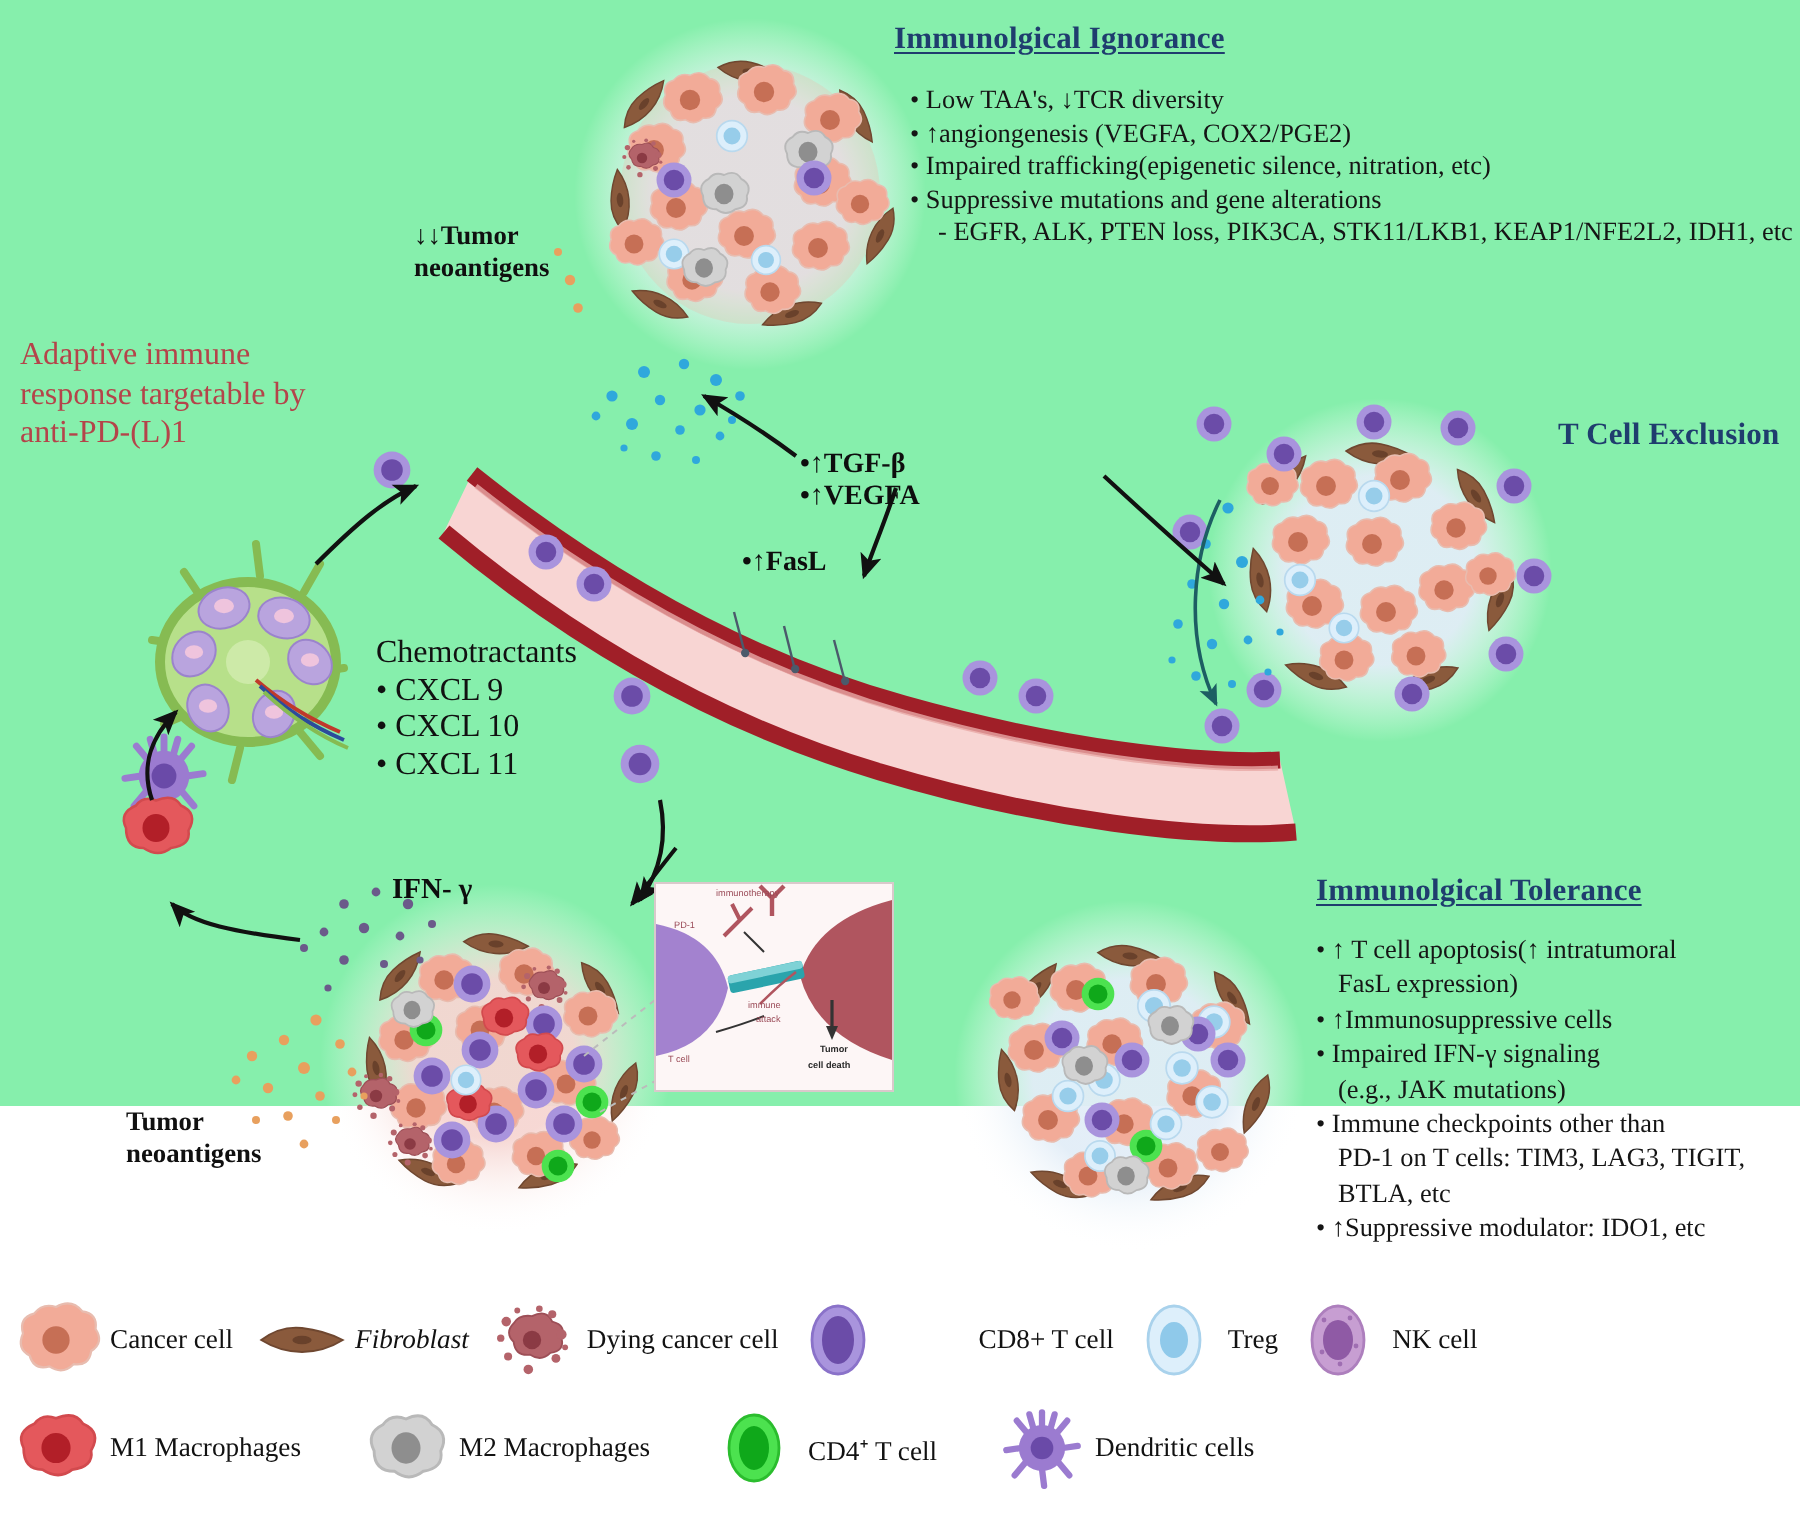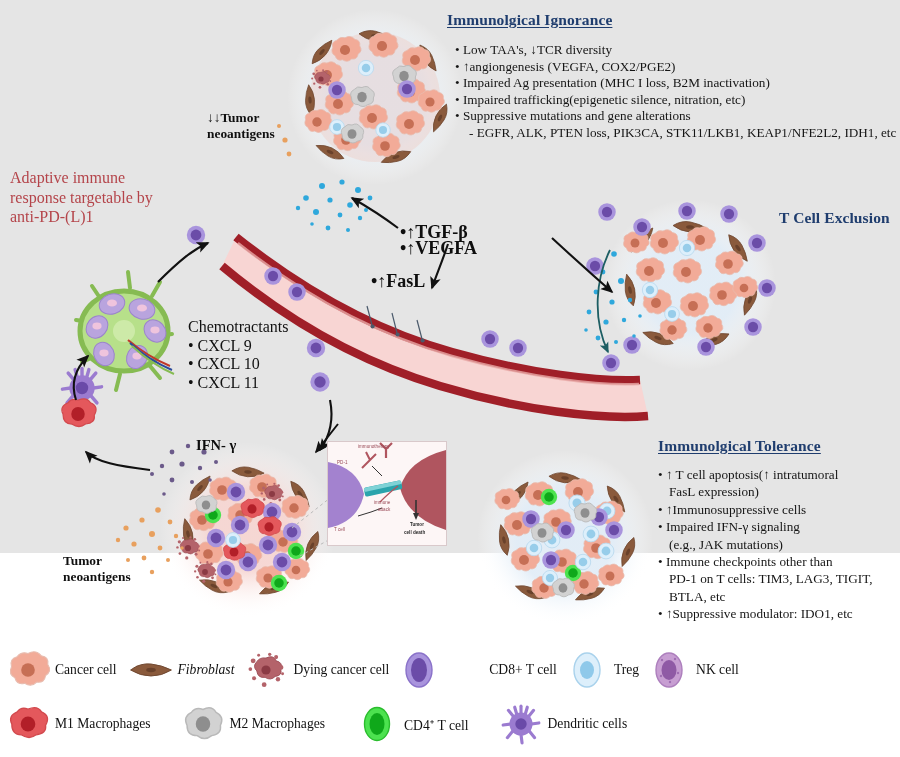--- a/index.html
+++ b/index.html
@@ -1,19 +1,19 @@
 <!DOCTYPE html>
 <html><head>
 <meta charset="utf-8">
 <title>Tumor Immune Microenvironment Diagram</title>
 <style>
   html,body{margin:0;padding:0;background:#ffffff;}
   body{width:900px;height:757px;overflow:hidden;
        font-family:"Liberation Serif","DejaVu Serif",serif;color:#1b1b1b;}
-  #canvas{position:relative;width:900px;height:553px;background:#e5e5e5;}
+  #canvas{position:relative;width:900px;height:553px;background:#86efac;}
 
   .abs{position:absolute;}
   svg{display:block;overflow:visible;}
 
   
   .section-title{
     position:absolute;font-family:"Liberation Serif",serif;
     font-size:15.5px;font-weight:700;color:#1f3d6e;
     text-decoration:underline;text-underline-offset:2px;
     letter-spacing:.1px;white-space:nowrap;
@@ -25,21 +25,21 @@
   .bullets .cont{padding-left:11px;}
 
   .redblock{position:absolute;font-family:"Liberation Serif",serif;
     font-size:16px;color:#b4444a;line-height:19.5px;}
 
   .plainlabel{position:absolute;font-family:"Liberation Serif",serif;
     font-size:13.4px;color:#101010;line-height:15.5px;font-weight:600;}
   .chemo{position:absolute;font-family:"Liberation Serif",serif;
     font-size:16px;color:#111;line-height:18.5px;}
   .vlabel{position:absolute;font-family:"Liberation Serif",serif;
-    font-size:18px;font-weight:700;color:#0e0e0e;line-height:15.5px;white-space:nowrap;}
+    font-size:14px;font-weight:700;color:#0e0e0e;line-height:15.5px;white-space:nowrap;}
   .ifng{position:absolute;font-family:"Liberation Serif",serif;
     font-size:14.5px;color:#0d0d0d;font-weight:600;}
 
   
   .legend{position:absolute;left:0;top:648px;width:900px;height:109px;}
   .legrow{position:absolute;display:flex;align-items:flex-end;}
   .legitem{display:flex;align-items:center;}
   .legitem .gfx{width:40px;height:40px;display:flex;align-items:center;justify-content:center;}
   .legitem .lbl{font-family:"Liberation Serif",serif;font-size:13.6px;color:#121212;
      margin-left:7px;white-space:nowrap;}
@@ -515,21 +515,20 @@
     <div class="insettext" style="left:46px;top:58px;">immune</div>
     <div class="insettext" style="left:50px;top:65px;">attack</div>
     <div class="insettext dark" style="left:82px;top:80px;">Tumor</div>
     <div class="insettext dark" style="left:76px;top:88px;">cell death</div>
   </div>
 
   <div class="section-title" style="left:447px;top:11px;">Immunolgical Ignorance</div>
   <div class="bullets" style="left:455px;top:42px;">
     <div>• Low TAA's, ↓TCR diversity</div>
     <div>• ↑angiongenesis (VEGFA, COX2/PGE2)</div>
-    <div>• Impaired Ag presentation (MHC I loss, B2M inactivation)</div>
     <div>• Impaired trafficking(epigenetic silence, nitration, etc)</div>
     <div>• Suppressive mutations and gene alterations</div>
     <div class="sub">-  EGFR, ALK, PTEN loss, PIK3CA, STK11/LKB1, KEAP1/NFE2L2, IDH1, etc</div>
   </div>
 
   <div class="section-title" style="left:779px;top:209px;text-decoration:none;">T Cell Exclusion</div>
 
   <div class="section-title" style="left:658px;top:437px;">Immunolgical Tolerance</div>
   <div class="bullets" style="left:658px;top:466px;line-height:17.4px;">
     <div>• ↑ T cell apoptosis(↑ intratumoral</div>

